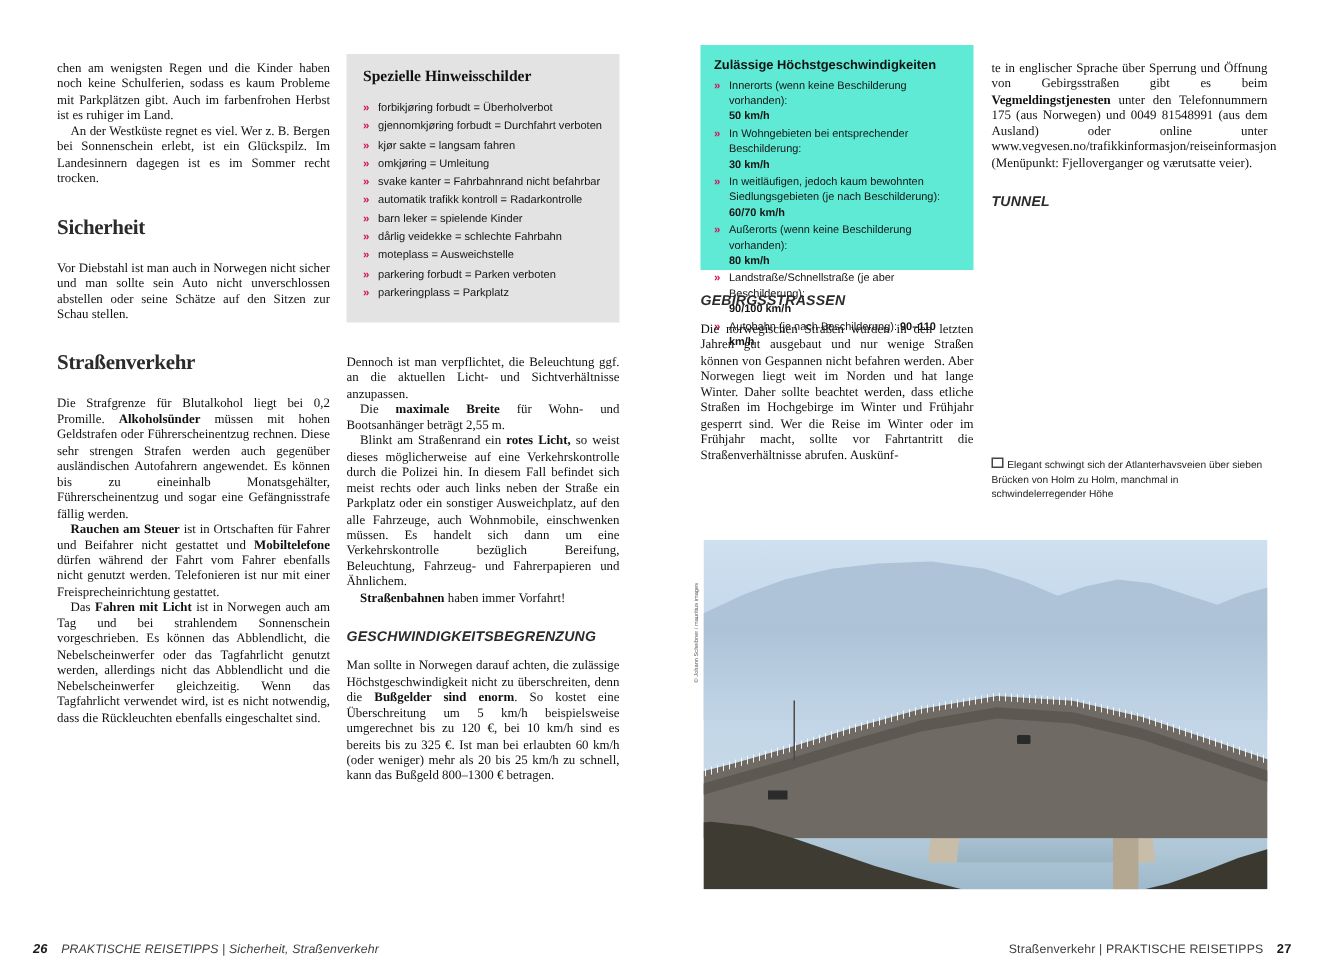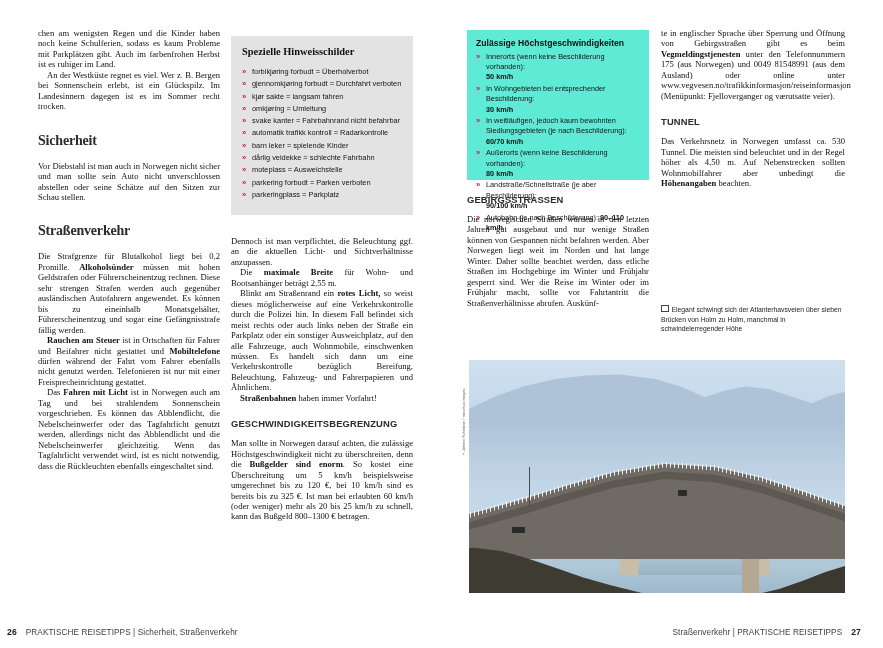--- a/index.html
+++ b/index.html
@@ -17,21 +17,21 @@
 
   .spread {
     position: absolute;
     inset: 0;
     display: block;
   }
 
   
   .col {
     position: absolute;
-    top: 28px;
+    top: 40px;
     width: 180px;
     font-family: "Liberation Serif", serif;
     font-size: 8.6px;
     line-height: 10.45px;
     text-align: justify;
     color: #111111;
     hyphens: manual;
   }
   #col1 { left: 38px;  width: 182px; }
   #col2 { left: 231px; width: 182px; top: 236px; }
@@ -58,20 +58,21 @@
   }
   h3.small {
     font-family: "Liberation Sans", sans-serif;
     font-size: 9.4px;
     line-height: 12px;
     font-weight: bold;
     color: #2b2b2b;
     letter-spacing: 0.15px;
     margin: 15px 0 8px 0;
     text-indent: 0;
+    font-style: italic;
   }
   h3.small.tight { margin-top: 13px; }
 
   
   .infobox {
     position: absolute;
     background: #e3e3e3;
     box-sizing: border-box;
   }
   #box-left {
@@ -332,21 +333,21 @@
     font-size: 8.2px;
     color: #3d3d3d;
     letter-spacing: 0.1px;
     white-space: nowrap;
   }
   .footer .pagenum {
     font-weight: bold;
     color: #1a1a1a;
     font-size: 8.6px;
   }
-  #footer-left { left: 7px; }
+  #footer-left { left: 22px; font-style: italic; }
   #footer-right { right: 22px; }
   #footer-left .pagenum { margin-right: 9px; }
   #footer-right .pagenum { margin-left: 9px; }
 
   .gutter {
     position: absolute;
     left: 441px;
     top: 0;
     width: 1px;
     height: 648px;
@@ -408,21 +409,20 @@
   </div>
 
   <div class="col" id="col3">
     <h3 class="small tight" style="margin-top:0">GEBIRGSSTRASSEN</h3>
     <p class="noindent">Die norwegischen Straßen wurden in den letzten Jahren gut ausgebaut und nur wenige Straßen können von Gespannen nicht befahren werden. Aber Norwegen liegt weit im Norden und hat lange Winter. Daher sollte beachtet werden, dass etliche Straßen im Hochgebirge im Winter und Frühjahr gesperrt sind. Wer die Reise im Winter oder im Frühjahr macht, sollte vor Fahrtantritt die Straßenverhältnisse abrufen. Auskünf-</p>
   </div>
 
   <div class="col" id="col4">
     <p class="noindent"><span>te in englischer Sprache über Sperrung und Öffnung von Gebirgsstraßen gibt es beim </span><b>Vegmeldingstjenesten</b><span> unter den Telefonnummern 175 (aus Norwegen) und 0049 81548991 (aus dem Ausland) oder online unter www.vegvesen.no/trafikkinformasjon/reiseinformasjon (Menüpunkt: Fjelloverganger og værutsatte veier).</span></p>
     <h3 class="small">TUNNEL</h3>
-    <p class="noindent"><span>Das Verkehrsnetz in Norwegen umfasst ca. 530 Tunnel. Die meisten sind beleuchtet und in der Regel höher als 4,50 m. Auf Nebenstrecken sollten Wohnmobilfahrer aber unbedingt die </span><b>Höhenangaben</b><span> beachten.</span></p>
   </div>
 
   <div class="caption">
     <span class="cap-icon"></span><span>Elegant schwingt sich der Atlanterhavsveien über sieben Brücken von Holm zu Holm, manchmal in schwindelerregender Höhe</span>
   </div>
 
   <div class="photo-wrap">
     <div class="photo">
       <div class="ridge-far"></div>
       <div class="ridge-haze"></div>

